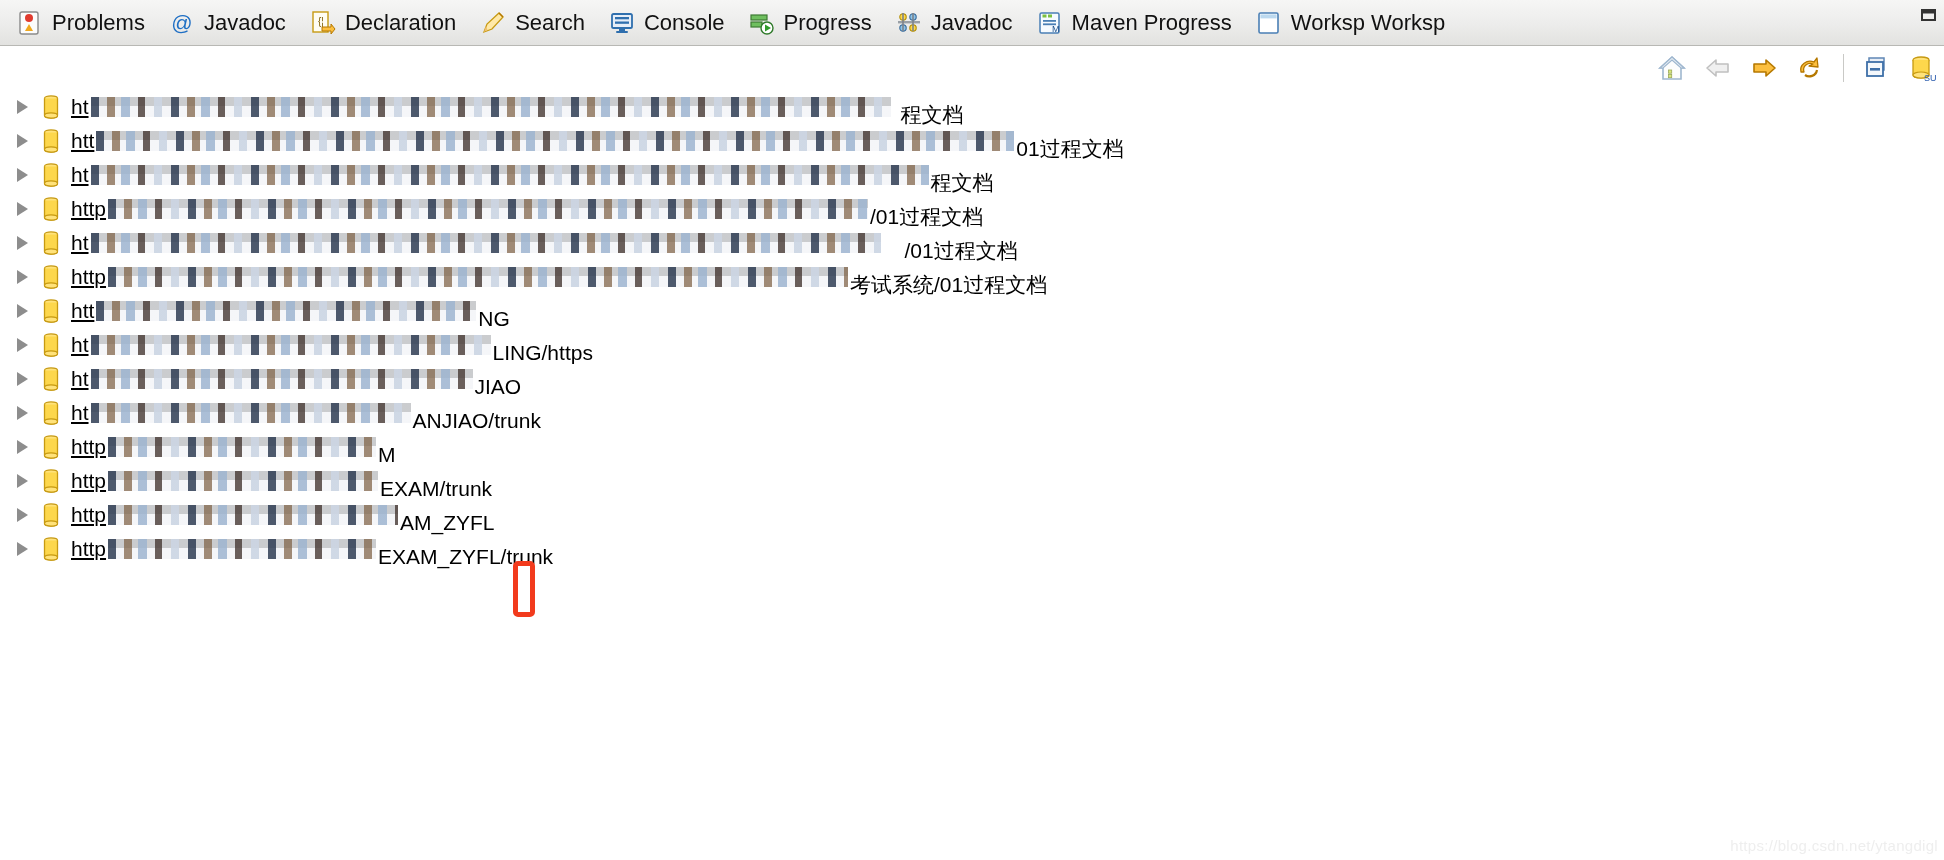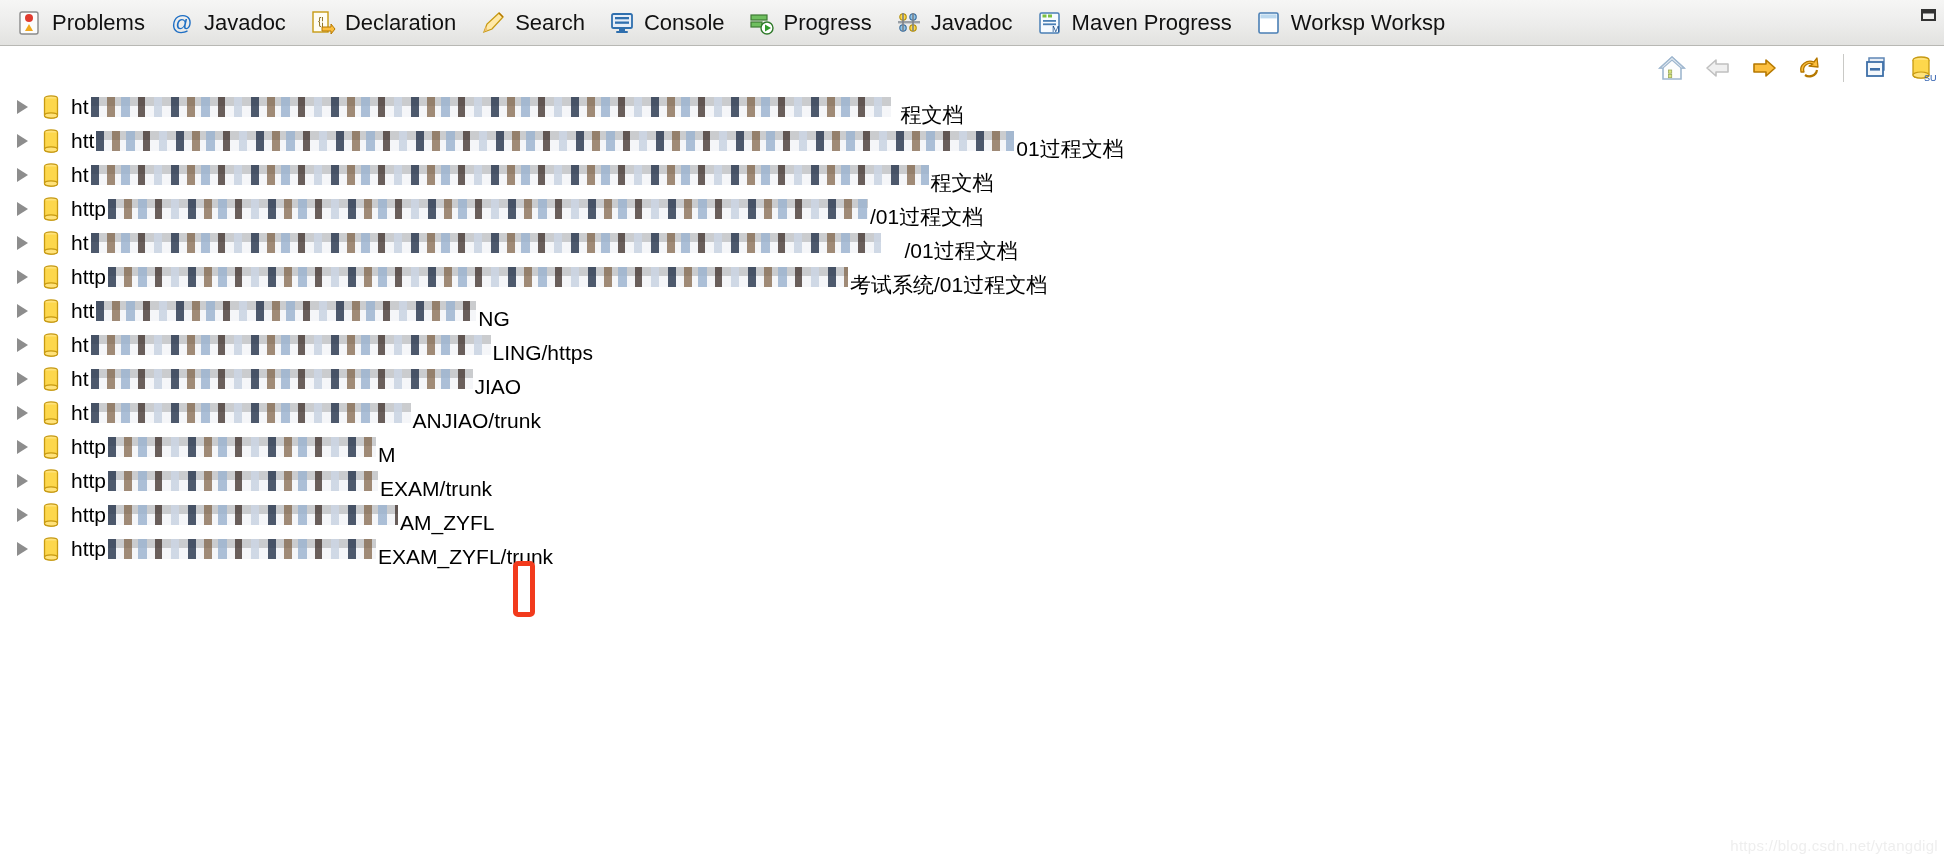--- a/index.html
+++ b/index.html
@@ -127,20 +127,21 @@
 
   .rowtext {
     display: flex;
     align-items: center;
     gap: 0px;
     height: 34px;
   }
   .prefix {
     font-size: 21px;
     letter-spacing: 0px;
+    text-decoration: underline;
   }
   
   .mosaic {
     height: 20px;
     flex: none;
     margin: 0 2px;
     opacity: 0.92;
     background-color: #f2f4f7;
     background-image:
       repeating-linear-gradient(90deg,

